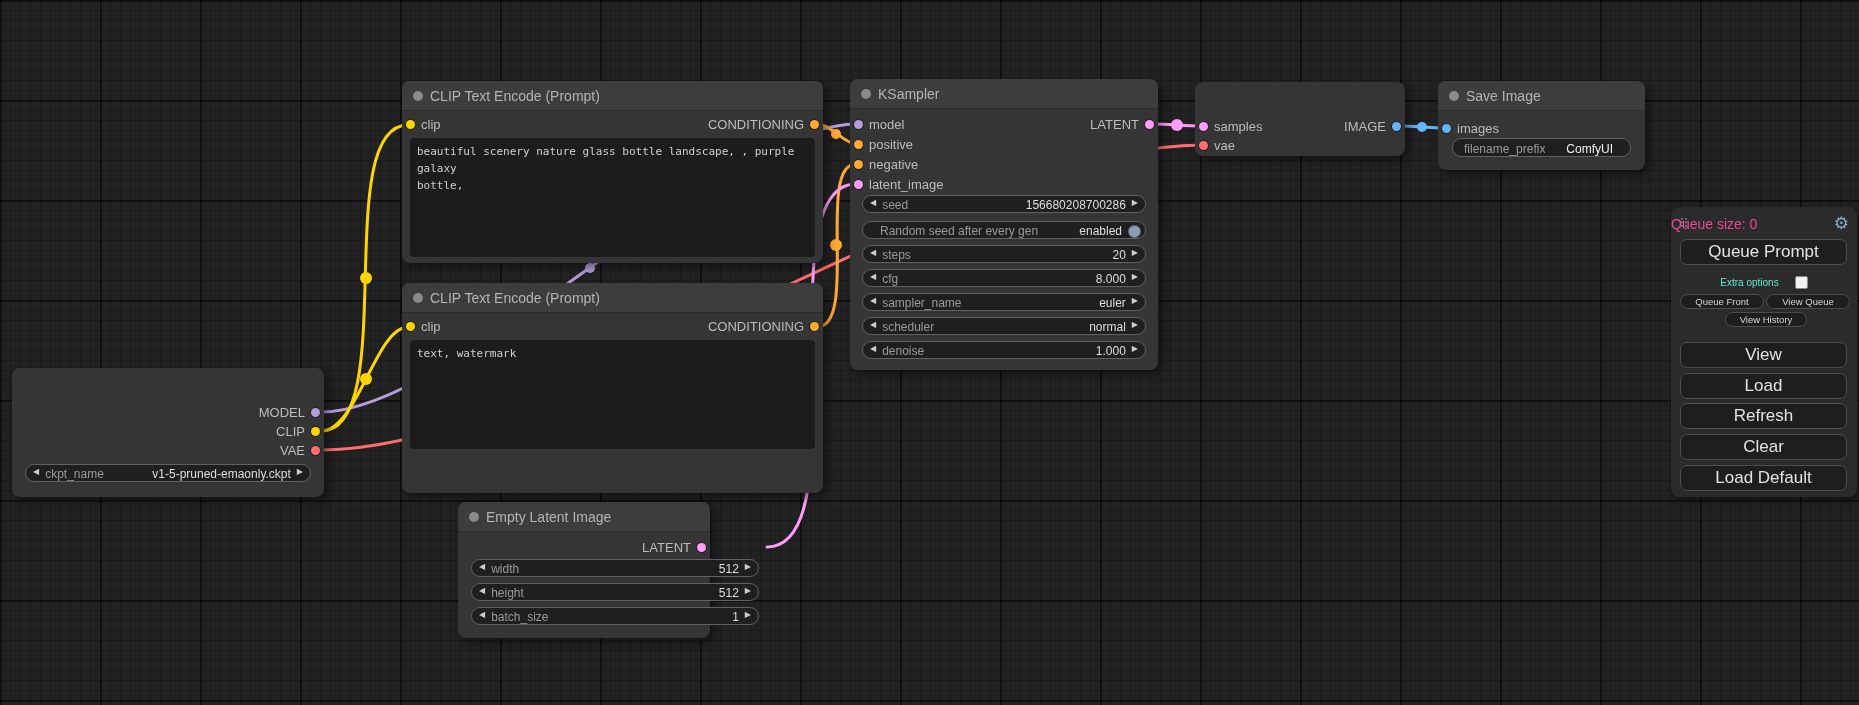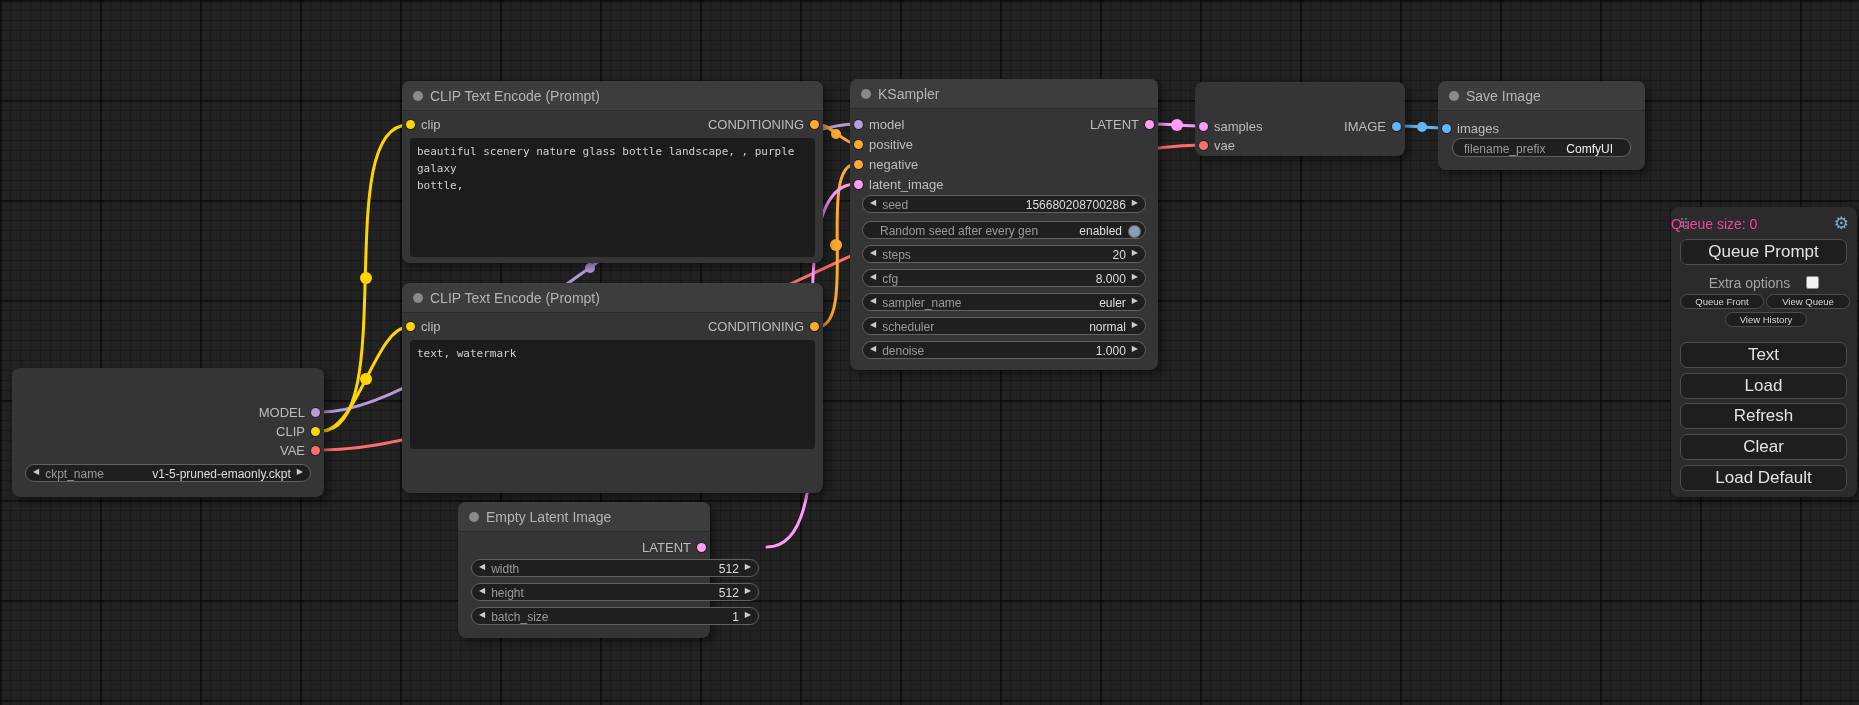--- a/index.html
+++ b/index.html
@@ -43,21 +43,21 @@
   .qhandle{position:absolute;left:8px;top:8px;color:#737373;font-size:13px;line-height:18px;
     font-family:"DejaVu Sans",sans-serif}
   .qgear{position:absolute;right:8px;top:5px;font-size:17px;line-height:22px;
     font-family:"DejaVu Sans",sans-serif}
   .qbtn{position:absolute;left:9px;width:165px;height:24px;background:#1e1e1e;
     border:1px solid #4d4d4d;border-radius:7px;color:#e3e3e3;font-size:17px;
     text-align:center;line-height:24px;box-sizing:content-box}
   .qsmall{position:absolute;height:13px;background:#1e1e1e;border:1px solid #4d4d4d;
     border-radius:8px;color:#d5d5d5;font-size:9.5px;text-align:center;line-height:13px}
   .qextra{position:absolute;top:68px;left:0;width:100%;height:15px;display:flex;
-    justify-content:center;align-items:center;gap:16px;font-size:14px;color:#a3a3a3}
+    justify-content:center;align-items:center;gap:16px;font-size:10px;color:#5eead4}
   .qcheck{width:13px;height:13px;background:#f2f2f2;border:1px solid #8a8a8a;border-radius:2px;box-sizing:border-box}
 </style>
 </head>
 <body>
 
 <svg id="links" width="1859" height="705">
   <g fill="none" stroke-width="3" stroke-linecap="round">
     <path d="M 321 412 C 455 412, 724 124, 856 124" stroke="#B39DDB"></path>
     <path d="M 321 431 C 401 431, 330 125, 408 125" stroke="#FFD500"></path>
     <path d="M 321 431 C 357 431, 376 327, 408 327" stroke="#FFD500"></path>
@@ -265,18 +265,18 @@
   <div class="qheader">Queue size: 0</div>
   <span class="qgear" style="color: rgb(130, 174, 208);">⚙</span>
   <div class="qbtn" style="top:32px">Queue Prompt</div>
   <div class="qextra">
     <span>Extra options</span>
     <span class="qcheck"></span>
   </div>
   <div class="qsmall" style="top:87px;left:9px;width:82px">Queue Front</div>
   <div class="qsmall" style="top:87px;left:95px;width:82px">View Queue</div>
   <div class="qsmall" style="top:105px;left:54px;width:80px">View History</div>
-  <div class="qbtn" style="top:135px">Text</div>
+  <div class="qbtn" style="top:135px">View</div>
   <div class="qbtn" style="top:166px">Load</div>
   <div class="qbtn" style="top:196px">Refresh</div>
   <div class="qbtn" style="top:227px">Clear</div>
   <div class="qbtn" style="top:258px">Load Default</div>
 </div>
 
 </body></html>

